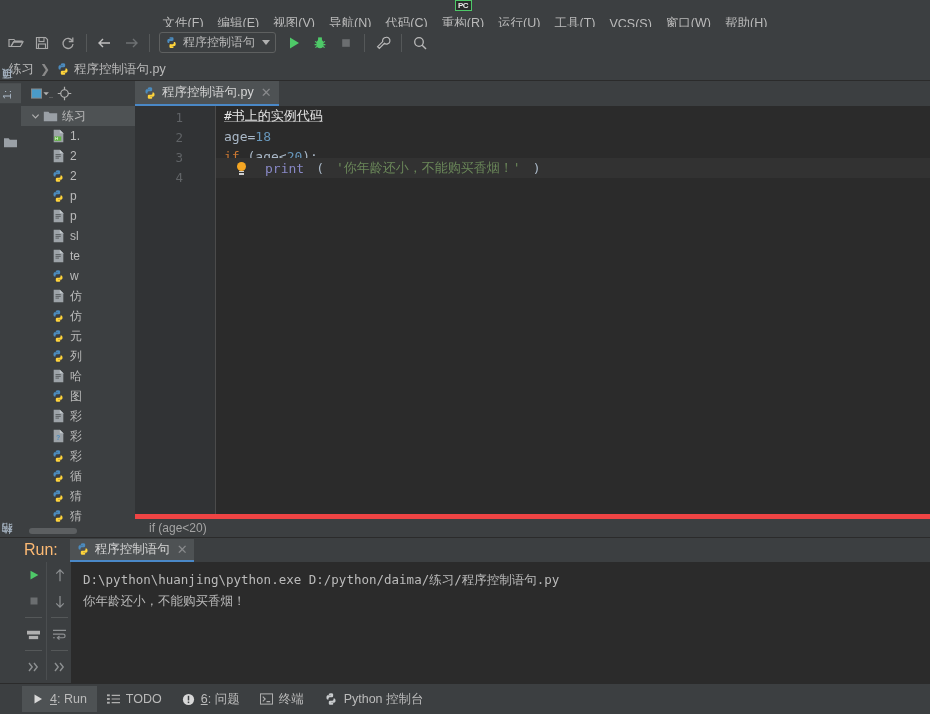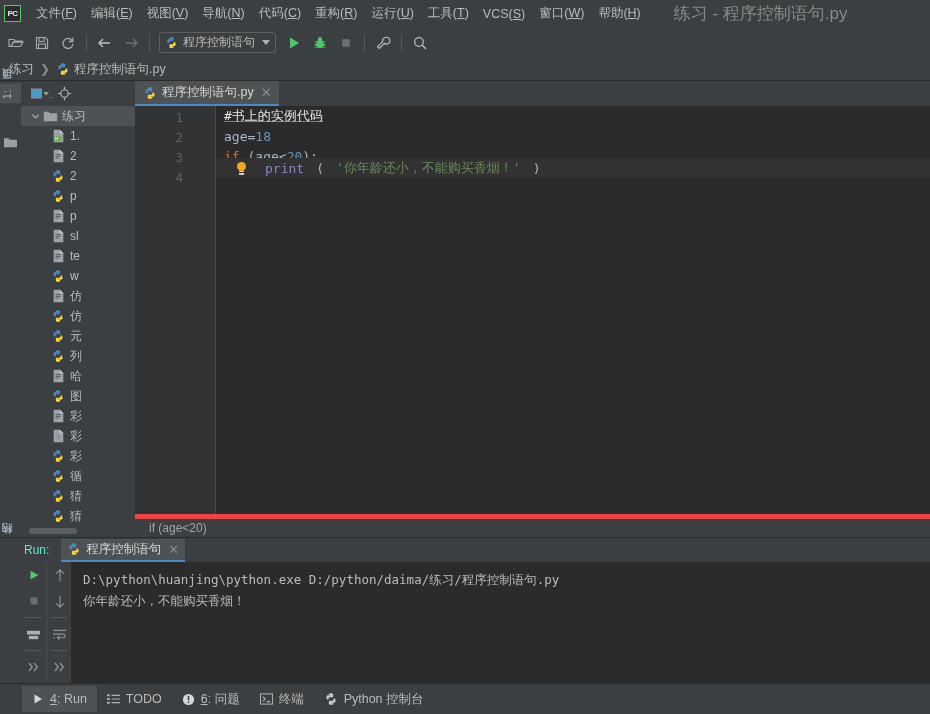--- a/index.html
+++ b/index.html
@@ -13,20 +13,21 @@
     -webkit-font-smoothing: antialiased;
   }
   #app { position: relative; width: 930px; height: 714px; }
 
   
   .menubar {
     position: absolute; left: 0; top: 0; width: 930px; height: 27px;
     background: #3c3f41;
     display: flex; align-items: center;
     border-bottom: 1px solid #2b2b2b;
+    flex-direction: column;
   }
   .pc-logo {
     width: 17px; height: 17px; margin-left: 4px; margin-right: 8px;
     background: #2b2b2b; border: 1.5px solid #4ec968;
     box-sizing: border-box;
     display: flex; align-items: center; justify-content: center;
     font-size: 8px; font-weight: bold; color: #e8e8e8;
     letter-spacing: -0.5px;
     font-family: "Liberation Sans", sans-serif;
   }
@@ -222,21 +223,21 @@
   
   .runpanel {
     position: absolute; left: 0; top: 537px; width: 930px; height: 146px;
     background: #3c3f41; border-top: 1px solid #2b2b2b;
   }
   .run-head {
     position: absolute; left: 0; top: 0; width: 930px; height: 24px;
     display: flex; align-items: center; padding-left: 24px;
     box-sizing: border-box;
   }
-  .run-label { font-size: 12px; color: #5eead4; margin-right: 12px; }
+  .run-label { font-size: 16px; color: #fdba74; margin-right: 12px; }
   .run-tab {
     height: 23px; display: flex; align-items: center; gap: 5px;
     padding: 0 6px; background: #4e5254;
     border-bottom: 2px solid #4a88c7; box-sizing: border-box;
   }
   .run-tab-label { font-size: 12.5px; color: #d5d5d5; white-space: nowrap; }
   .run-left-strip {
     position: absolute; left: 21px; top: 24px; width: 50px; height: 122px;
     background: #3c3f41;
   }

